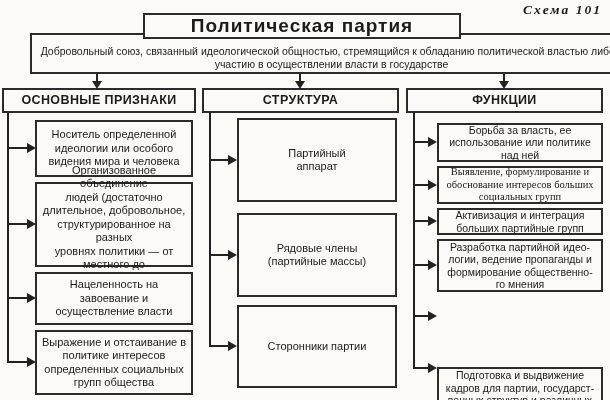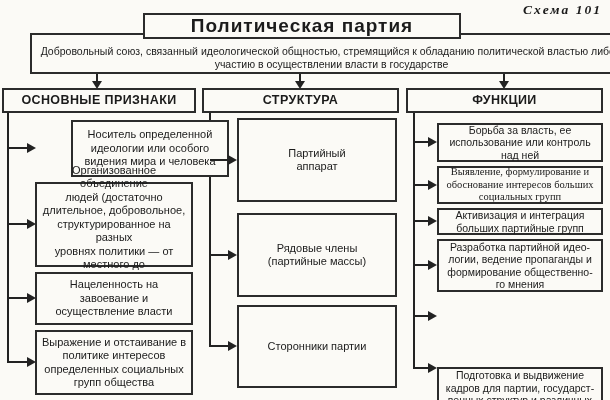--- a/index.html
+++ b/index.html
@@ -87,21 +87,21 @@
 
   <div class="hline" style="left:8px;top:147px;width:20px;"></div>
   <div class="head-right" style="left:27px;top:143px;"></div>
   <div class="hline" style="left:8px;top:223px;width:20px;"></div>
   <div class="head-right" style="left:27px;top:219px;"></div>
   <div class="hline" style="left:8px;top:297px;width:20px;"></div>
   <div class="head-right" style="left:27px;top:293px;"></div>
   <div class="hline" style="left:8px;top:361px;width:20px;"></div>
   <div class="head-right" style="left:27px;top:357px;"></div>
 
-  <div class="box" style="left:35px;top:120px;width:158px;height:57px;margin-left:36px;">Носитель определенной идеологии или особого видения мира и человека</div>
+  <div class="box" style="left:35px;top:120px;width:158px;height:57px;">Носитель определенной идеологии или особого видения мира и человека</div>
   <div class="box" style="left:35px;top:182px;width:158px;height:85px;">Организованное объединение
 людей (достаточно
 длительное, добровольное,
 структурированное на разных
 уровнях политики — от
 местного до международного)</div>
   <div class="box" style="left:35px;top:272px;width:158px;height:53px;">Нацеленность на завоевание и осуществление власти</div>
   <div class="box" style="left:35px;top:330px;width:158px;height:65px;">Выражение и отстаивание в политике интересов определенных социальных групп общества</div>
 
   <div class="hline" style="left:210px;top:159px;width:19px;"></div>
@@ -123,21 +123,21 @@
   <div class="head-right" style="left:428px;top:180px;"></div>
   <div class="hline" style="left:414px;top:220px;width:15px;"></div>
   <div class="head-right" style="left:428px;top:216px;"></div>
   <div class="hline" style="left:414px;top:264px;width:15px;"></div>
   <div class="head-right" style="left:428px;top:260px;"></div>
   <div class="hline" style="left:414px;top:315px;width:15px;"></div>
   <div class="head-right" style="left:428px;top:311px;"></div>
   <div class="hline" style="left:414px;top:367px;width:15px;"></div>
   <div class="head-right" style="left:428px;top:363px;"></div>
 
-  <div class="box c3" style="left:437px;top:123px;width:166px;height:39px;">Борьба за власть, ее использование или контроль над ней</div>
+  <div class="box c3" style="left:437px;top:123px;width:166px;height:39px;">Борьба за власть, ее использование или политике над ней</div>
   <div class="box c3" style="left:437px;top:166px;width:166px;height:38px;font-family:Liberation Serif, serif;">Выявление, формулирование и обоснование интересов больших социальных групп</div>
   <div class="box c3" style="left:437px;top:208px;width:166px;height:27px;">Активизация и интеграция больших партийные групп</div>
   <div class="box c3" style="left:437px;top:239px;width:166px;height:53px;">Разработка партийной идео-
 логии, ведение пропаганды и
 формирование общественно-
 го мнения</div>
   <div class="box c3" style="left:437px;top:341px;width:166px;height:54px;margin-top:26px;">Подготовка и выдвижение
 кадров для партии, государст-
 венных структур и различных
 общественных организаций</div>

